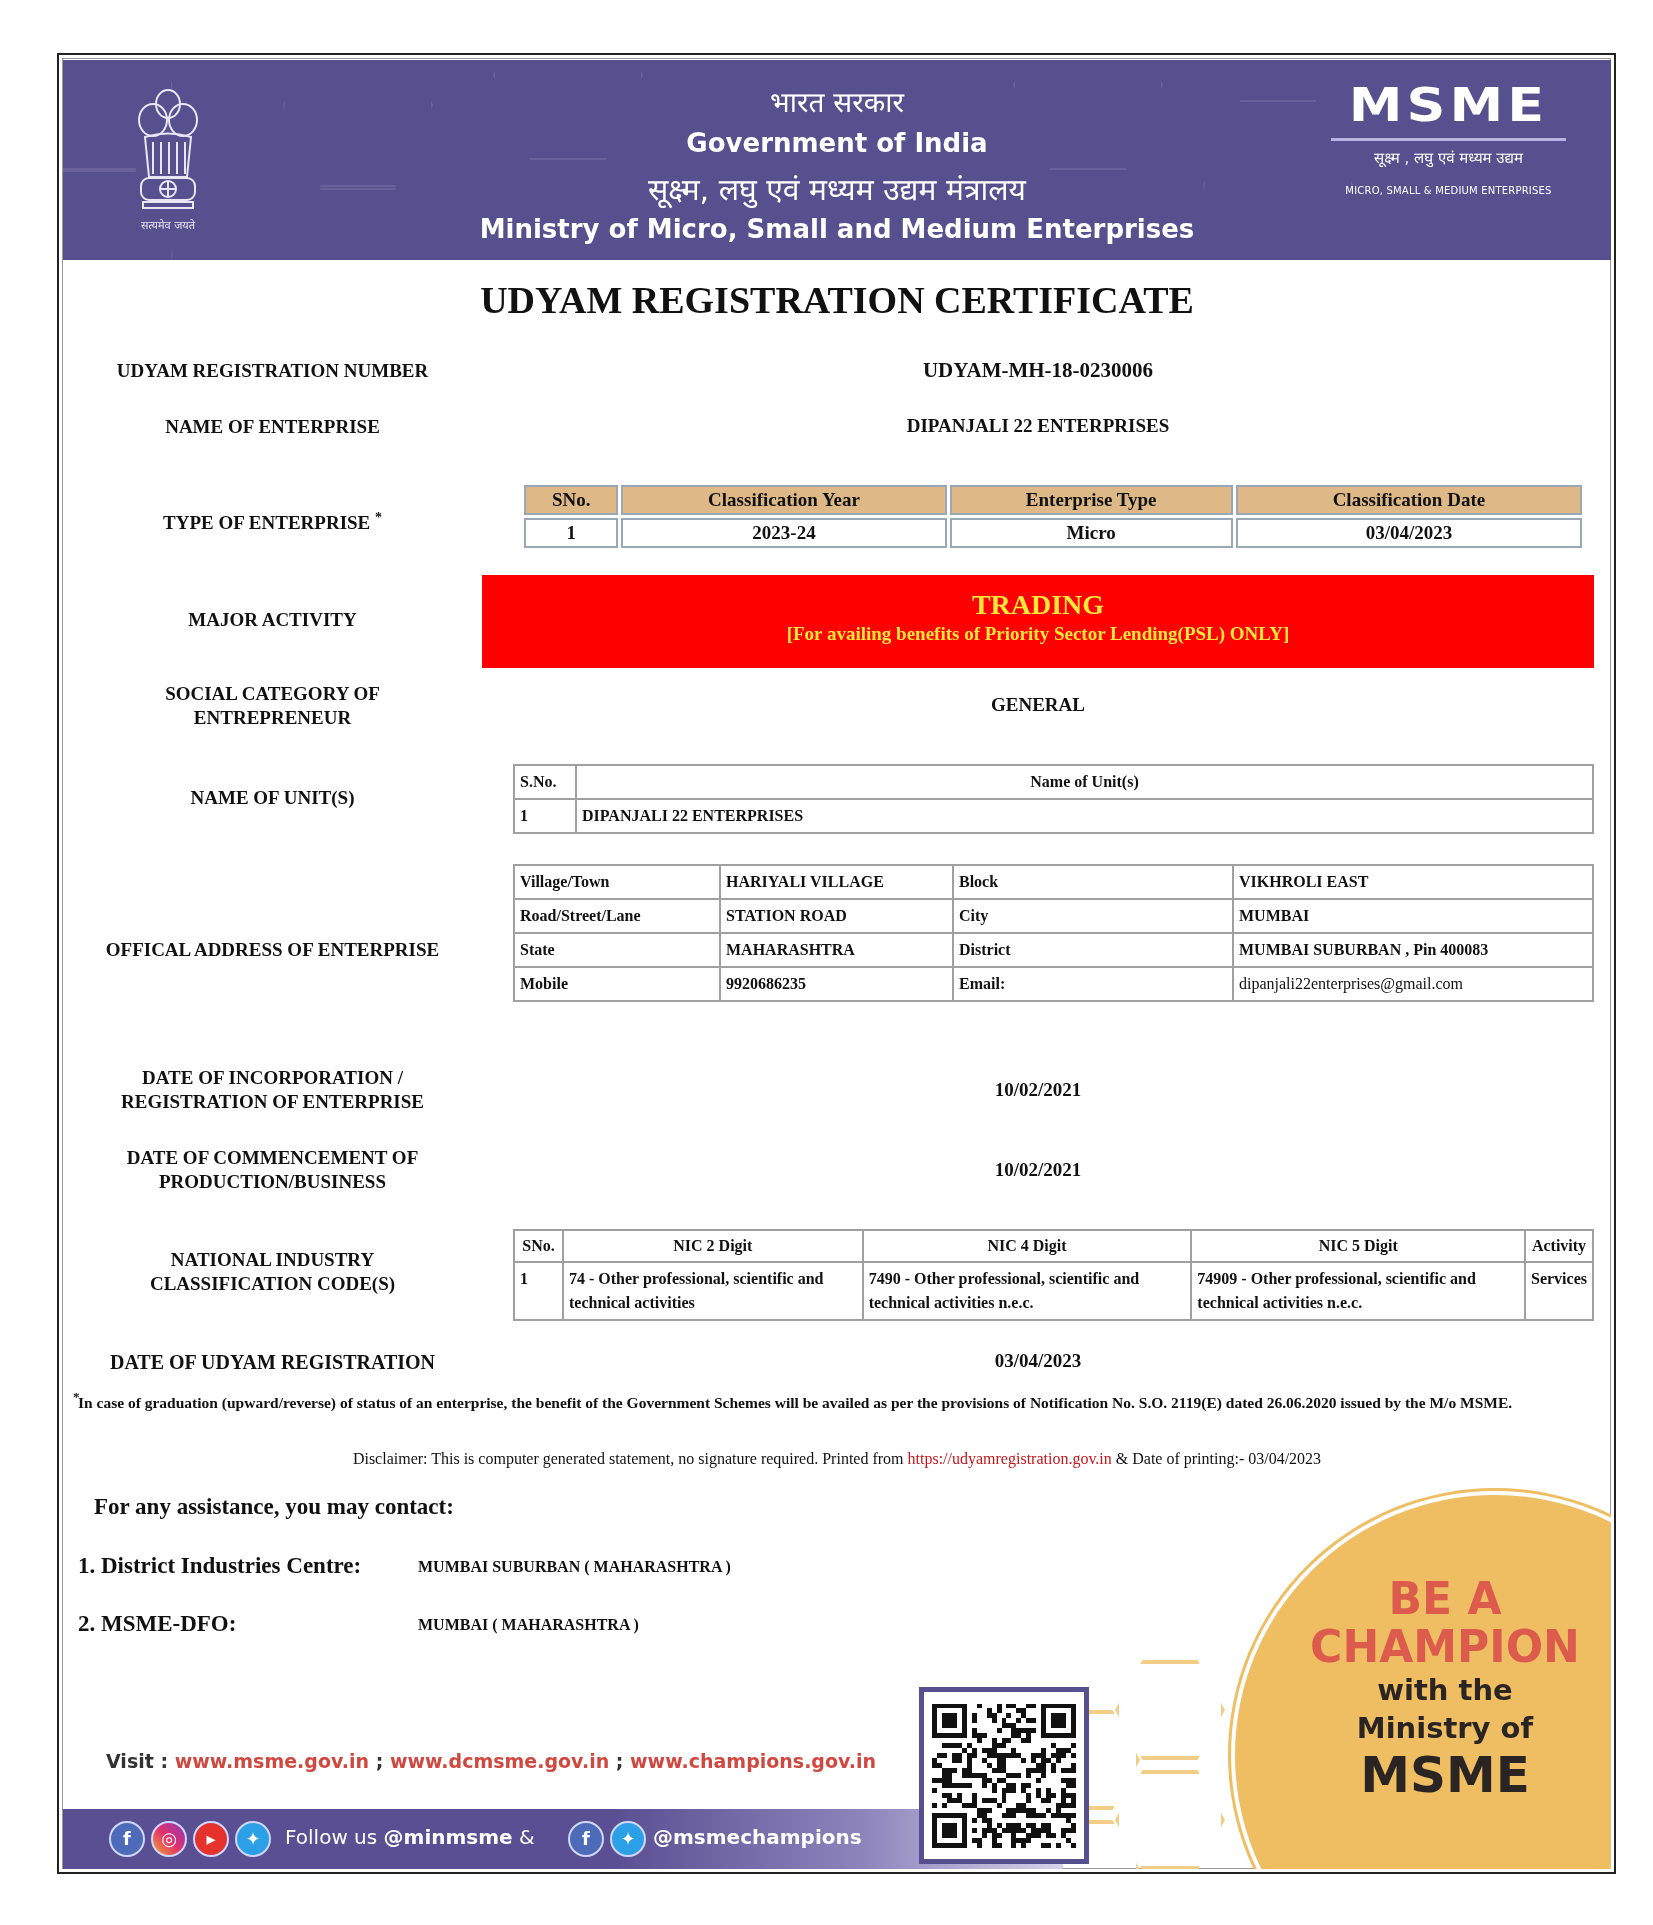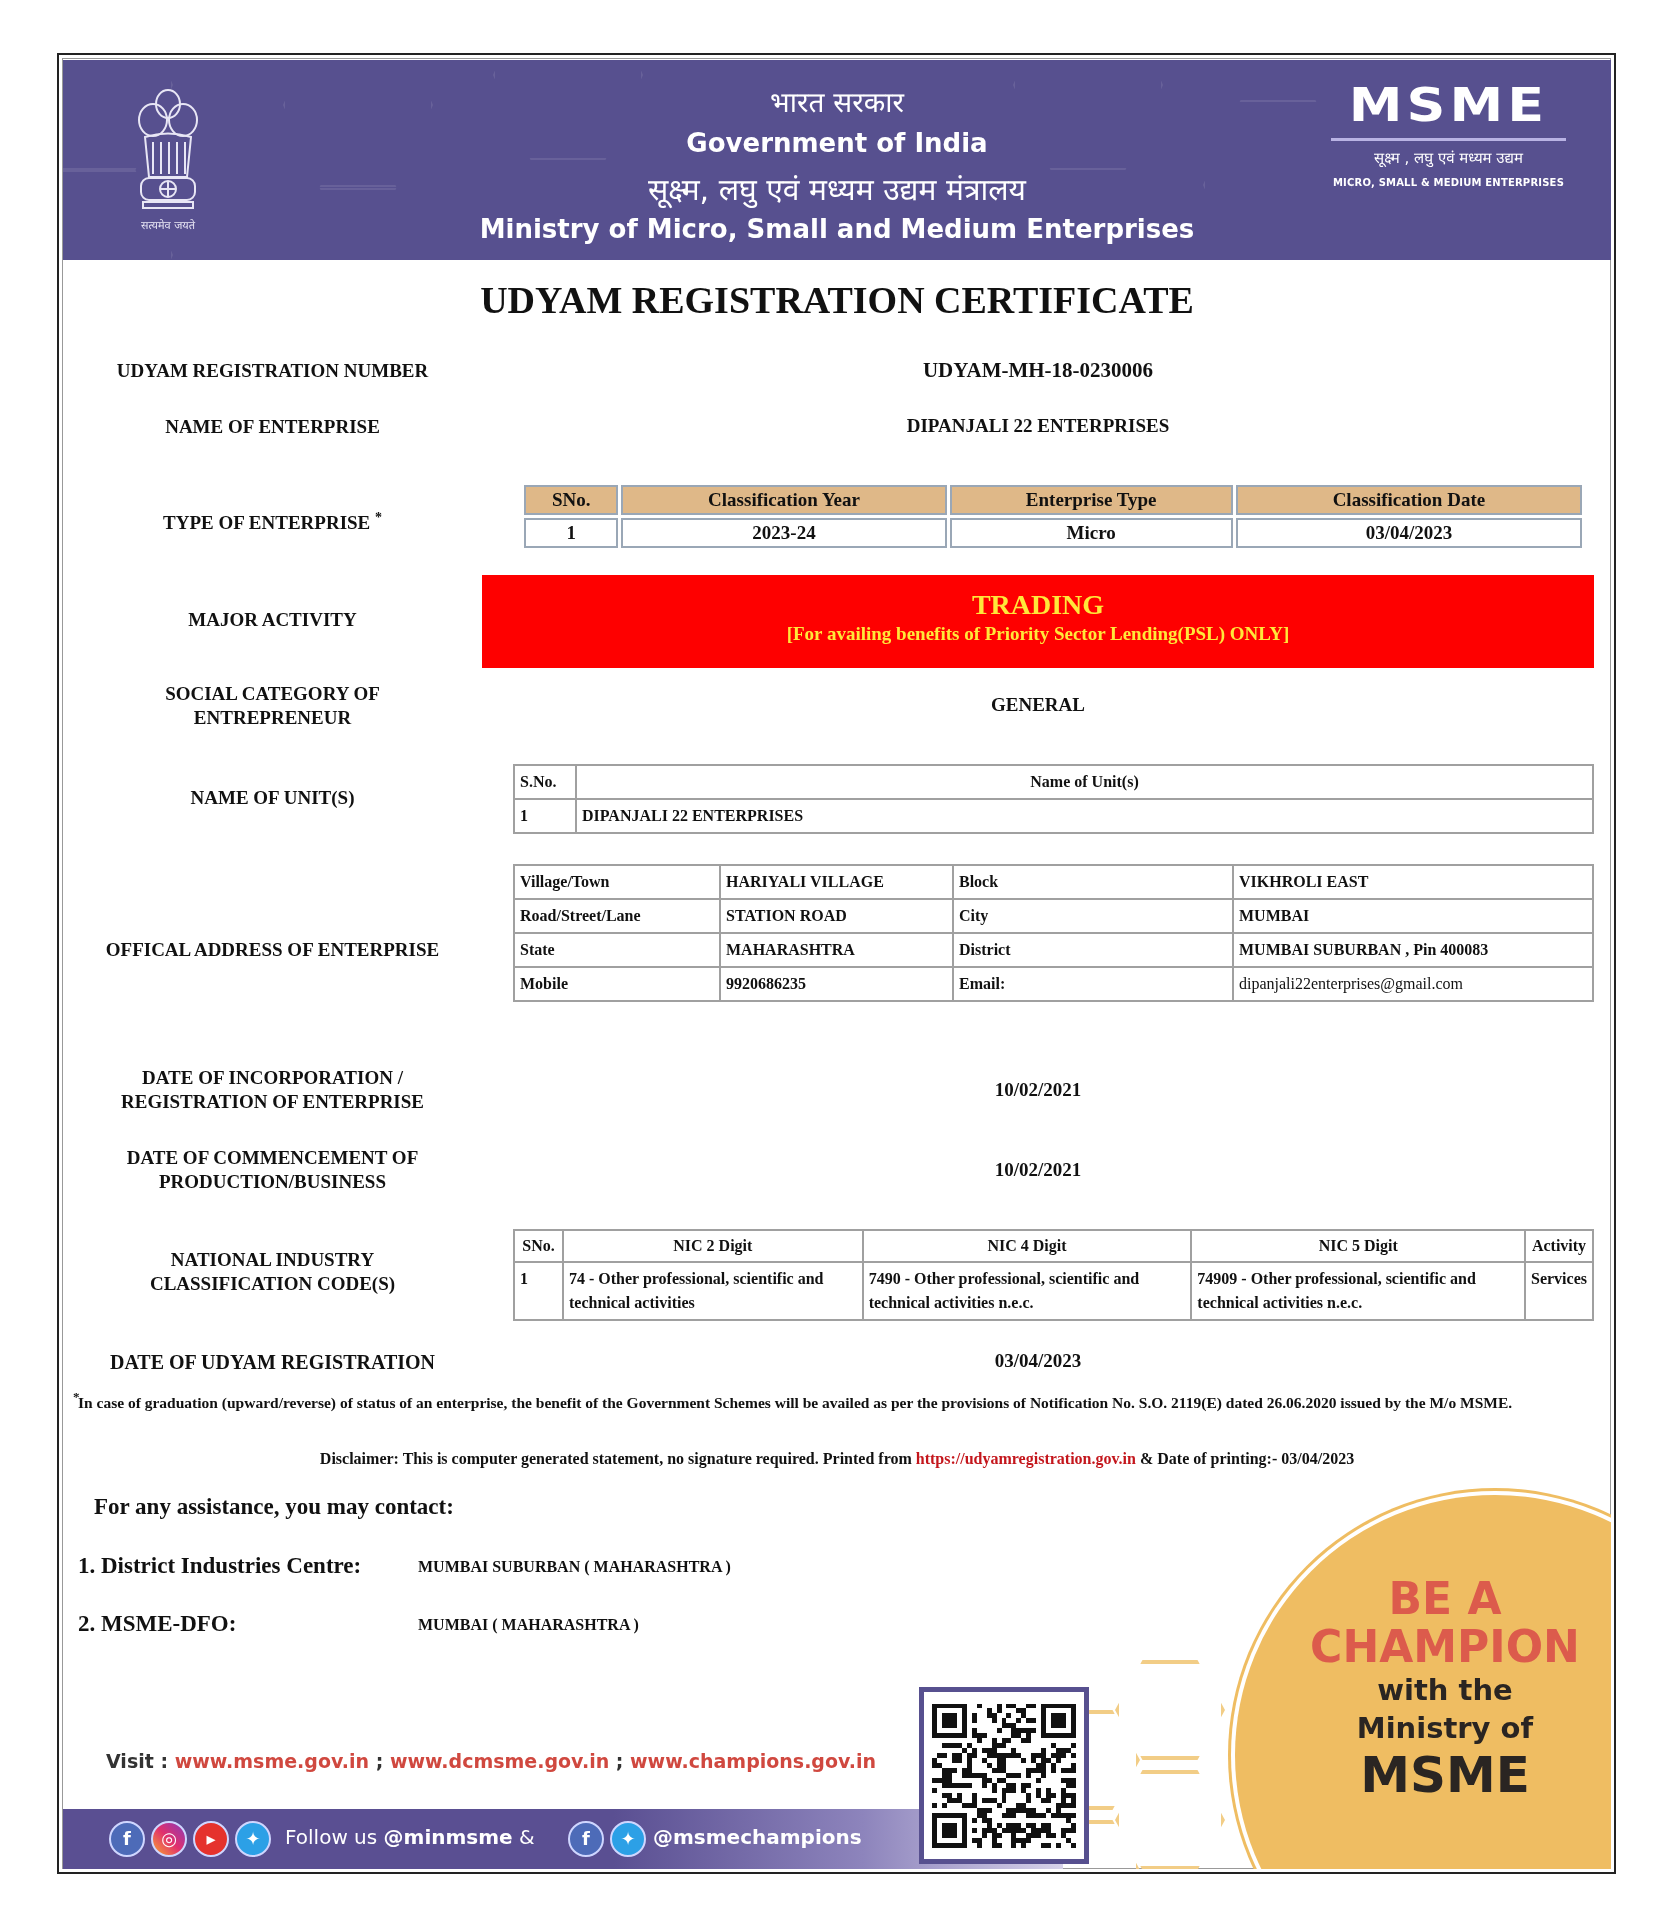--- a/index.html
+++ b/index.html
@@ -16,21 +16,21 @@
   #emblem { left: 60px; top: 22px; width: 90px; height: 155px; }
   .hdr-text { position:absolute; left: 0; width: 100%; text-align: center; color: #fff; font-family: "DejaVu Sans", sans-serif; }
   #hdr-hi1 { top: 22px; font-size: 28px; }
   #hdr-en1 { top: 68px; font-size: 26px; font-weight: bold; }
   #hdr-hi2 { top: 108px; font-size: 30px; }
   #hdr-en2 { top: 154px; font-size: 26px; font-weight: bold; }
   #msme-logo { right: 45px; top: 18px; width: 235px; text-align: center; color: #fff; }
   #msme-word { font-family: "DejaVu Sans", sans-serif; font-weight: bold; font-size: 54px; letter-spacing: 4px; line-height: 56px; transform: scaleY(0.85); }
   #msme-rule { height: 3px; background: #b9b3e4; margin: 4px 0 6px; }
   #msme-hi { font-family: "DejaVu Sans", sans-serif; font-size: 15px; }
-  #msme-en { font-family: "DejaVu Sans", sans-serif; font-size: 10px; font-weight: bold; margin-top: 10px; letter-spacing: 0.2px; }
+  #msme-en { font-family: "DejaVu Sans", sans-serif; font-size: 10px; font-weight: normal; margin-top: 18px; letter-spacing: 0.2px; }
 
   
   #title { left: 63px; width: 1548px; top: 278px; text-align: center; font-size: 38px; font-weight: bold; }
   .lbl { position: absolute; left: 75px; width: 395px; text-align: center; font-weight: bold; font-size: 19px; line-height: 24px; }
   .val { position: absolute; left: 482px; width: 1112px; text-align: center; font-weight: bold; font-size: 19px; }
   .sup { font-size: 14px; vertical-align: super; }
 
   table { border-collapse: separate; position: absolute; margin-left: 16px; }
   #type-table { left: 505px; top: 482px; width: 1064px; border-spacing: 3px; }
   #type-table td { border: 2px solid #9aa7b6; text-align: center; font-weight: bold; font-size: 19px; height: 30px; }
@@ -45,21 +45,21 @@
   #units-table { left: 497px; top: 764px; width: 1081px; }
   #units-table td { height: 34px; }
   #addr-table { left: 497px; top: 864px; width: 1081px; }
   #addr-table td { height: 34px; }
   #nic-table { left: 497px; top: 1229px; width: 1081px; }
   #nic-table tr.th td { height: 32px; text-align: center; }
   #nic-table tr.row td { height: 58px; vertical-align: top; padding-top: 4px; line-height: 24px; }
 
   #footnote { left: 78px; top: 1392px; width: 1502px; font-size: 15.5px; font-weight: bold; line-height: 22px; text-align: justify; }
   #footnote .star { position: absolute; left: -5px; top: -6px; font-size: 13px; }
-  #disclaimer { left: 63px; width: 1548px; top: 1450px; text-align: center; font-size: 16px; font-weight: bold; }
+  #disclaimer { left: 63px; width: 1548px; top: 1450px; text-align: center; font-size: 16px; }
   #disclaimer .link { color: #c4161c; }
 
   #assist { left: 78px; top: 1494px; font-size: 23px; font-weight: bold; margin-left: 16px; }
   .contact-lbl { position:absolute; left: 78px; font-size: 23px; font-weight: bold; }
   .contact-val { position:absolute; left: 418px; font-size: 16px; font-weight: bold; }
 
   
   #champ-wrap { left: 900px; top: 1480px; width: 711px; height: 389px; overflow: hidden; }
   #champ-circle { position:absolute; left: 335px; top: 15px; width: 520px; height: 520px; border-radius: 50%; background: #efbd62; box-shadow: 0 0 0 4px #fff, 0 0 0 7px #efbd62; }
   .champ-hex { position:absolute; width: 110px; height: 100px; border: 4px solid #f2cd86; clip-path: polygon(25% 0,75% 0,100% 50%,75% 100%,25% 100%,0 50%); background: transparent; }

